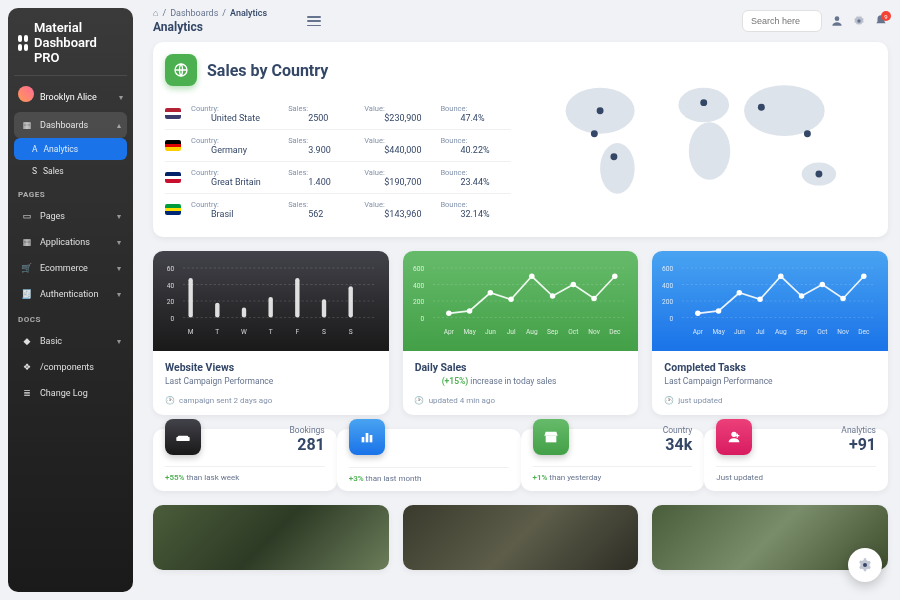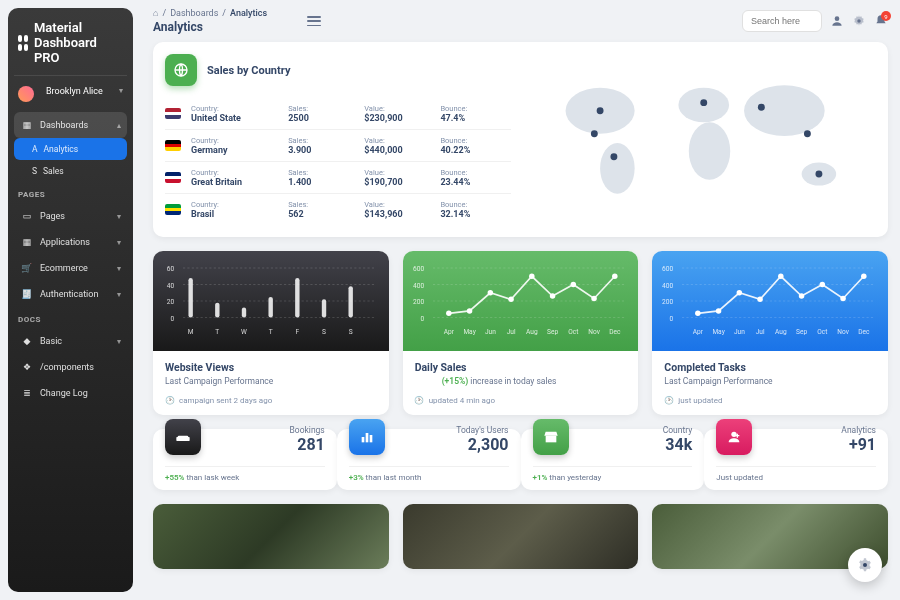--- a/index.html
+++ b/index.html
@@ -6,21 +6,21 @@
 body { font-family: -apple-system, BlinkMacSystemFont, "Segoe UI", Roboto, sans-serif; background: #f0f2f5; width: 900px; height: 600px; overflow: hidden; font-size: 12px; color: #344767; }
 .app { display: flex; height: 100%; }
 
 
 .sidebar { width: 125px; background: linear-gradient(180deg, #3a3a3a 0%, #1a1a1a 100%); border-radius: 10px; margin: 8px; padding: 10px 6px; color: #fff; overflow-y: auto; }
 .sidebar::-webkit-scrollbar { width: 0; }
 .brand { display: flex; align-items: center; gap: 6px; padding: 2px 4px 10px; border-bottom: 1px solid rgba(255,255,255,0.1); }
 .brand-icon { width: 16px; height: 16px; display: grid; grid-template-columns: 1fr 1fr; gap: 2px; }
 .brand-icon span { background: #fff; border-radius: 2px; }
 .brand-text { font-size: 13px; font-weight: 600; }
-.user { display: flex; align-items: flex-start; gap: 12px; padding: 10px 4px; }
+.user { display: flex; align-items: flex-end; gap: 6px; padding: 10px 4px; }
 .avatar { width: 16px; height: 16px; border-radius: 50%; background: linear-gradient(45deg,#ff9a56,#ff6b95); }
 .user-name { font-size: 9px; flex: 1; }
 .chev { font-size: 8px; color: rgba(255,255,255,0.5); }
 .nav-item { display: flex; align-items: center; gap: 6px; padding: 6px 6px; border-radius: 6px; font-size: 9px; cursor: pointer; color: rgba(255,255,255,0.85); }
 .nav-item.active { background: #1a73e8; }
 .nav-item.sub { padding-left: 18px; font-size: 8.5px; }
 .nav-item.sel { background: rgba(255,255,255,0.12); }
 .nav-icon { width: 14px; height: 14px; display: flex; align-items: center; justify-content: center; }
 .nav-label { flex: 1; }
 .section-hdr { font-size: 8px; font-weight: 700; color: rgba(255,255,255,0.6); padding: 8px 4px 4px; letter-spacing: 0.5px; }
@@ -38,27 +38,27 @@
 .search { background: #fff; border: 1px solid #e0e0e0; border-radius: 6px; padding: 5px 8px; font-size: 9px; color: #999; width: 80px; }
 .top-icon { width: 14px; height: 14px; color: #67748e; cursor: pointer; position: relative; }
 .badge-dot { position: absolute; top: -3px; right: -3px; width: 10px; height: 10px; background: #f44335; border-radius: 50%; font-size: 6px; color: #fff; display: flex; align-items: center; justify-content: center; }
 
 
 .card { background: #fff; border-radius: 10px; box-shadow: 0 2px 6px rgba(0,0,0,0.06); }
 .country-card { padding: 12px; display: flex; gap: 20px; margin-bottom: 14px; }
 .country-left { flex: 1; }
 .country-hdr { display: flex; align-items: center; gap: 10px; margin-bottom: 12px; }
 .globe-box { width: 32px; height: 32px; background: #4caf50; border-radius: 8px; display: flex; align-items: center; justify-content: center; color: #fff; box-shadow: 0 3px 6px rgba(76,175,80,0.4); }
-.country-title { font-size: 11px; font-weight: 700; }
+.country-title { font-size: 16px; font-weight: 700; }
 .country-table { width: 100%; font-size: 9px; }
 .ct-row { display: grid; grid-template-columns: 20px 1.3fr 1fr 1fr 1fr; gap: 6px; padding: 6px 0; border-bottom: 1px solid #f0f0f0; align-items: center; }
 .ct-row:last-child { border-bottom: none; }
 .flag { width: 16px; height: 11px; border-radius: 2px; }
 .ct-lbl { font-size: 7.5px; color: #8392ab; }
-.ct-val { font-size: 9px; color: #344767; font-weight: 700; }
+.ct-val { font-size: 9px; color: #344767; font-weight: 400; margin-left: 20px; }
 .map { flex: 1; position: relative; min-height: 130px; }
 .map svg { width: 100%; height: 100%; }
 
 .charts-row { display: grid; grid-template-columns: 1fr 1fr 1fr; gap: 14px; margin-bottom: 14px; }
 .chart-card { }
 .chart-top { height: 100px; border-radius: 10px 10px 0 0; padding: 8px; position: relative; }
 .chart-top.dark { background: linear-gradient(180deg,#42424a,#191919); }
 .chart-top.green { background: linear-gradient(180deg,#66bb6a,#43a047); }
 .chart-top.blue { background: linear-gradient(180deg,#49a3f1,#1a73e8); }
 .chart-svg { width: 100%; height: 100%; }
@@ -429,24 +429,20 @@
     <div class="stat-foot"><span class="pos">+55%</span> than lask week</div>
   </div>
   <div class="card stat-card">
     <div class="stat-icon blue">
             <svg width="16" height="16" viewBox="0 0 24 24" fill="currentColor">
               <rect x="4" y="12" width="4" height="8"></rect>
               <rect x="10" y="6" width="4" height="14"></rect>
               <rect x="16" y="9" width="4" height="11"></rect>
             </svg>
           </div>
-    <div class="stat-top">
-      <div class="stat-lbl">Today's Users</div>
-      <div class="stat-val">2,300</div>
-    </div>
     <div class="stat-foot"><span class="pos">+3%</span> than last month</div>
   </div>
   <div class="card stat-card">
     <div class="stat-icon green">
             <svg width="16" height="16" viewBox="0 0 24 24" fill="currentColor">
               <path d="M4 4h16l2 6H2z"></path>
               <rect x="4" y="10" width="16" height="10"></rect>
             </svg>
           </div>
     <div class="stat-top">

